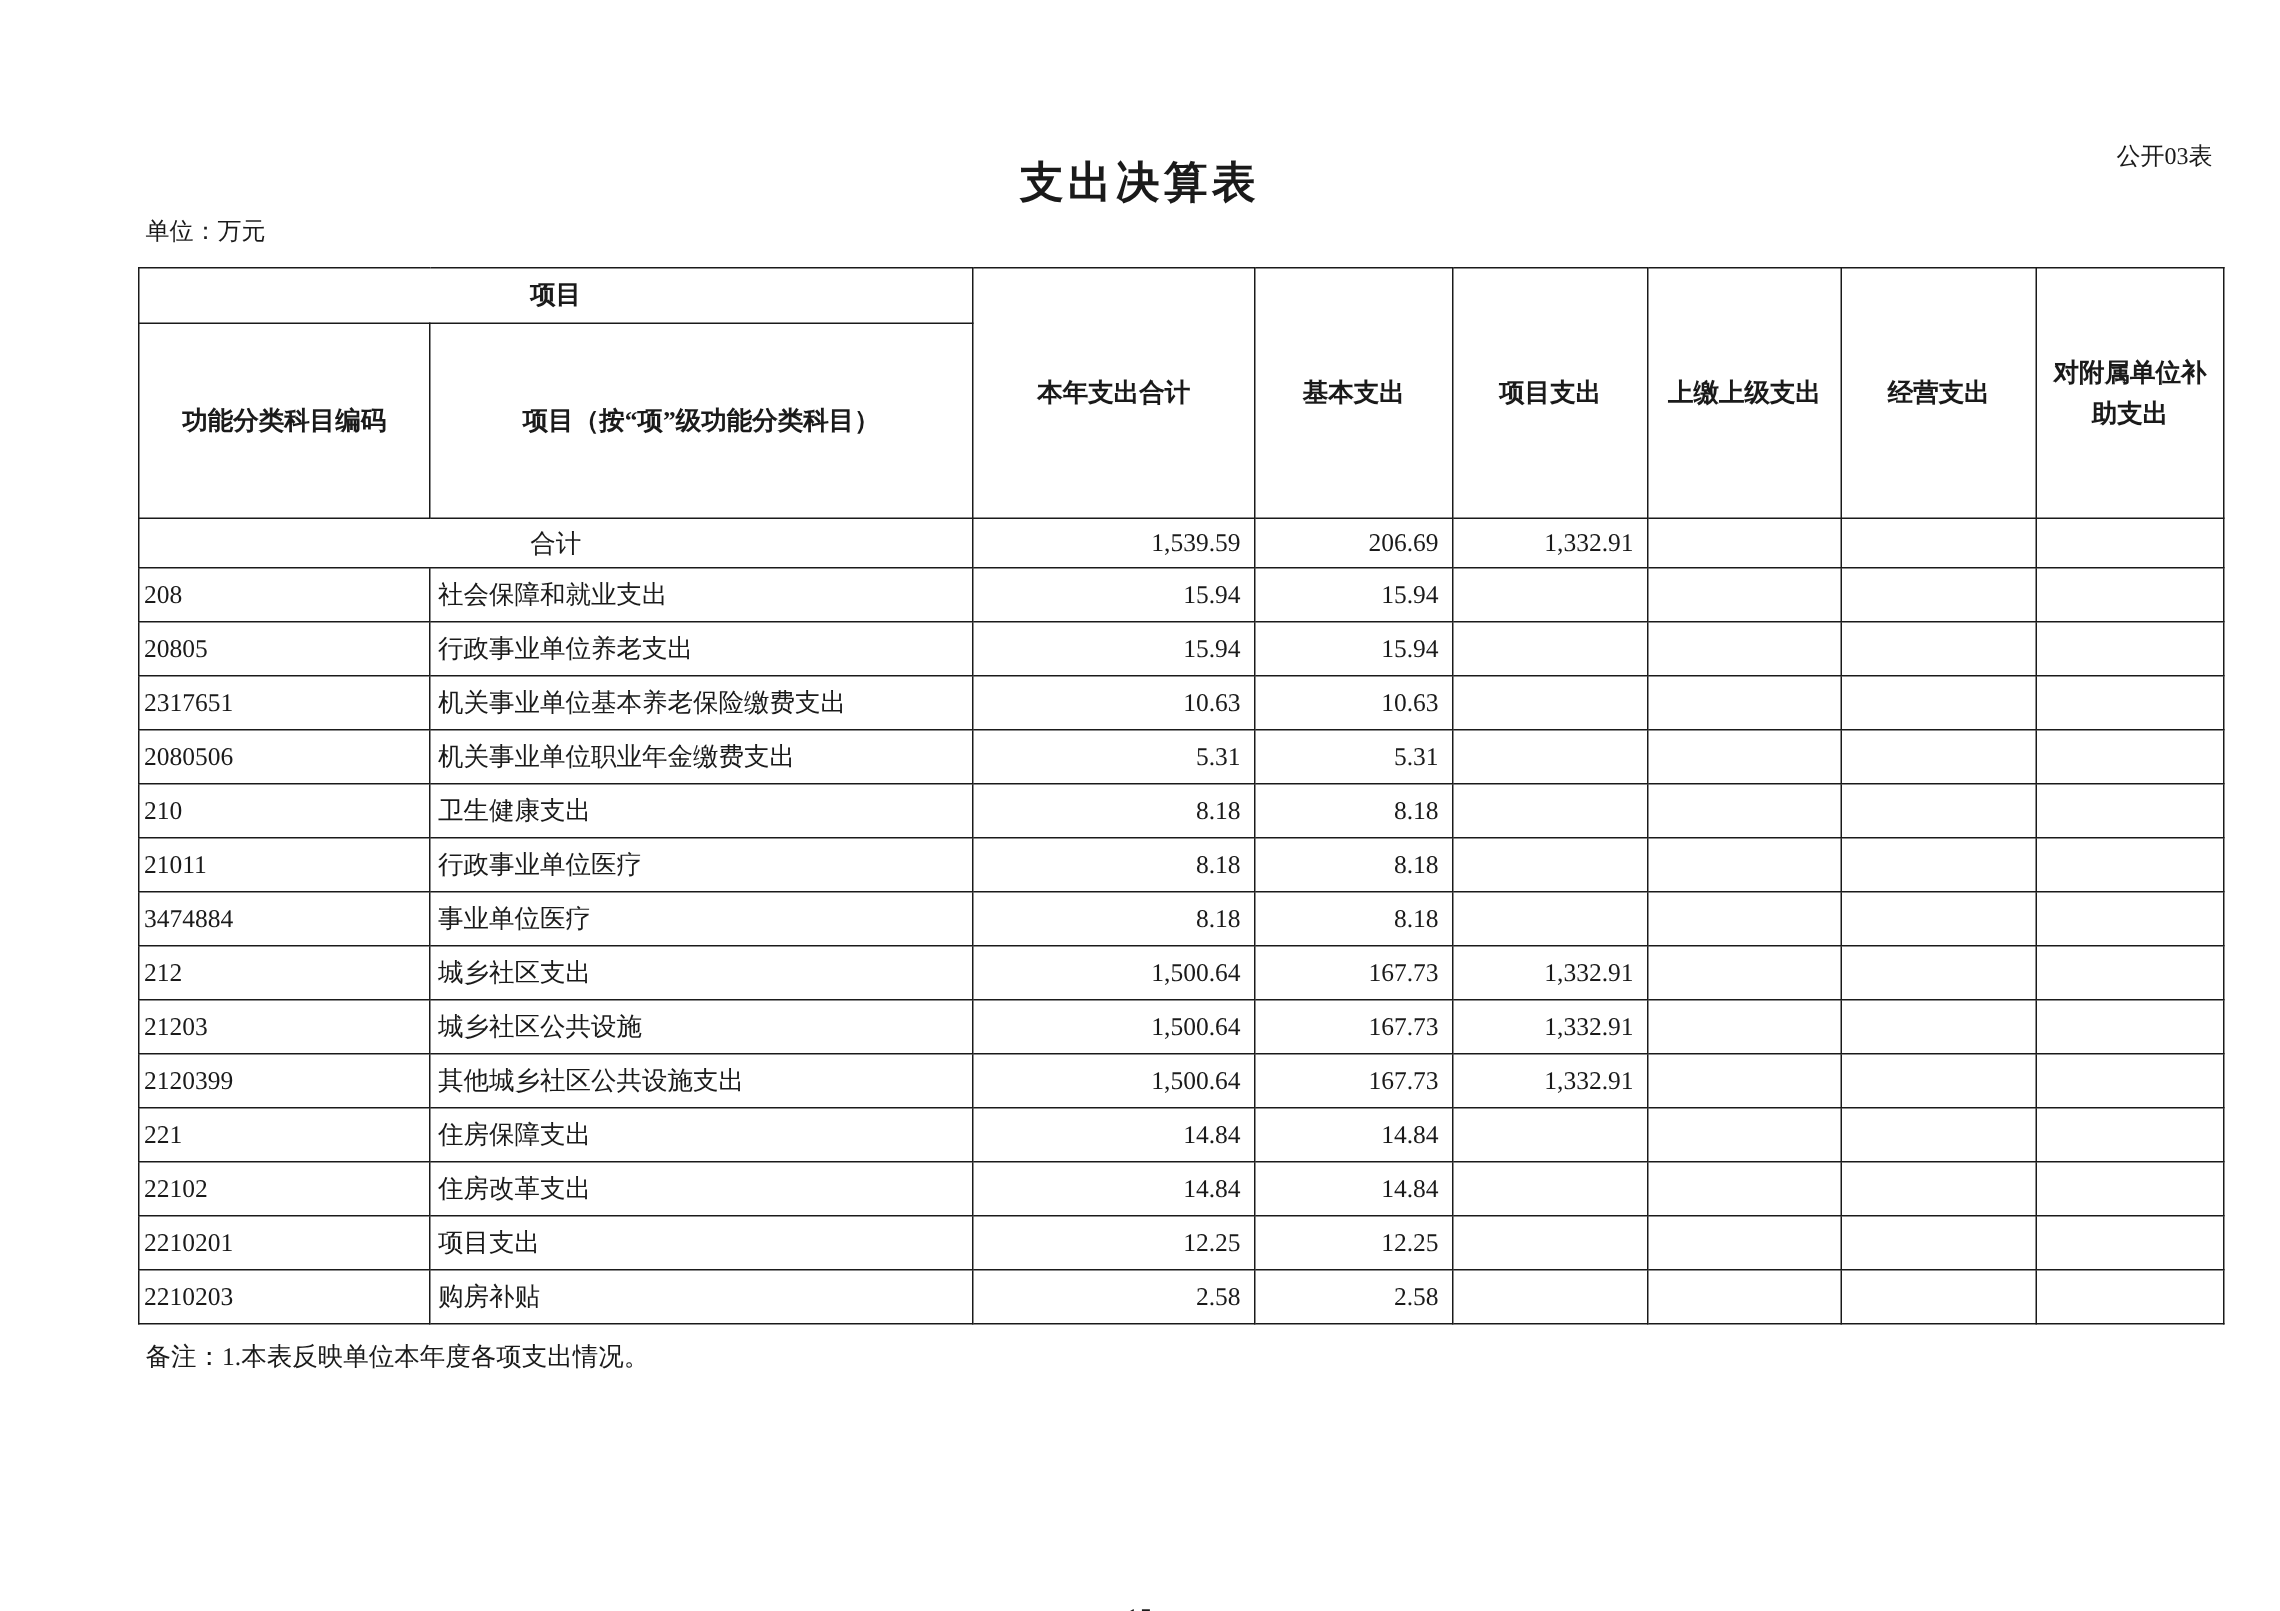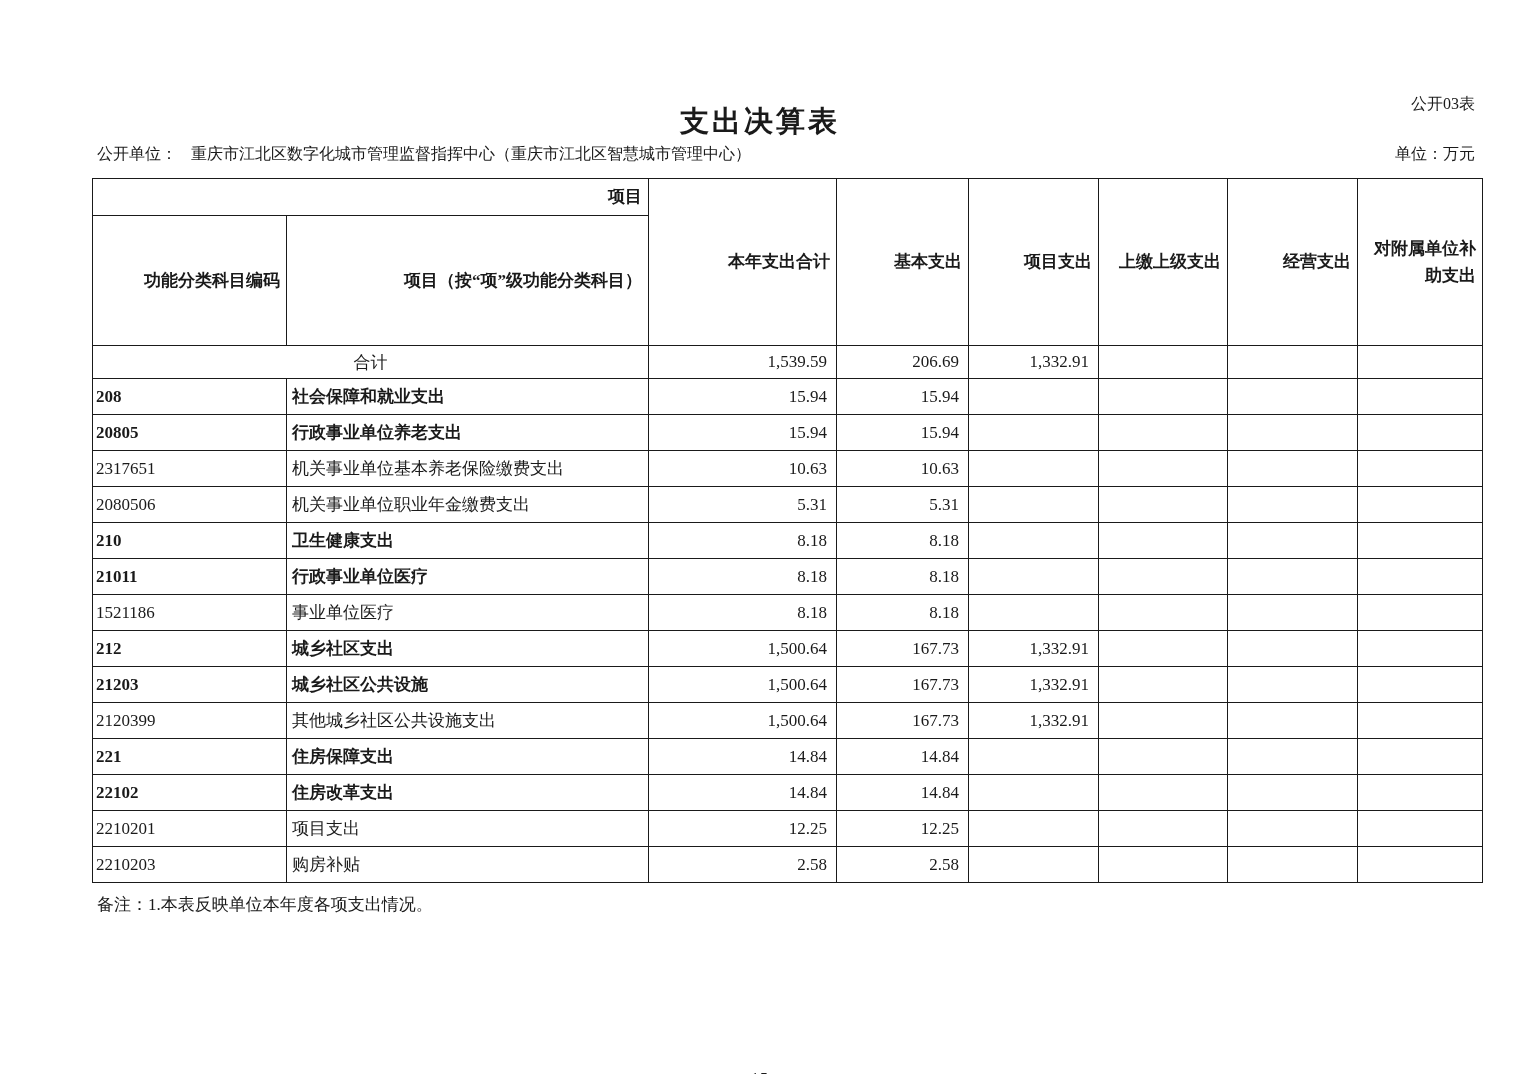--- a/index.html
+++ b/index.html
@@ -51,33 +51,33 @@
   .fin-table col.c-upper    { width: 129px; }
   .fin-table col.c-oper     { width: 130px; }
   .fin-table col.c-subsidy  { width: 125px; }
   .fin-table th, .fin-table td {
     border: 1px solid #1a1a1a;
     vertical-align: middle;
     overflow: hidden;
   }
   .fin-table th {
     font-weight: bold;
-    text-align: right;
+    text-align: center;
     padding: 2px 6px;
     line-height: 1.6;
   }
   tr.head-a { height: 37px; }
   tr.head-b { height: 130px; }
   tr.total-row { height: 33px; }
   tr.data-row { height: 36px; }
   .fin-table td.cell-code  { text-align: left;  padding: 1px 2px 1px 3px; }
   .fin-table td.cell-name  { text-align: left;  padding: 1px 4px 1px 5px; }
   .fin-table td.cell-num   { text-align: right; padding: 1px 9px 1px 2px; }
   tr.total-row td.cell-label { text-align: center; font-weight: normal; }
-  tr.r-bold td.cell-code, tr.r-bold td.cell-name { font-weight: bold; }
+  tr.r-bold td.cell-code, tr.r-bold td.cell-name { font-weight: normal; }
   .notes {
     position: absolute;
     top: 889px; left: 97px;
     font-size: 17px;
     line-height: 31px;
   }
   .notes .note-line { white-space: nowrap; }
   .notes .note-indent { padding-left: 48px; }
   .page-number {
     position: absolute;
@@ -89,23 +89,20 @@
   }
 </style>
 </head>
 <body>
 
 <div class="doc-title">支出决算表</div>
 
 <div class="form-code-line">公开03表</div>
 
 <div class="meta-line">
-  <span class="meta-left">
-    <span>公开单位：</span><span class="org-value">重庆市江北区数字化城市管理监督指挥中心（重庆市江北区智慧城市管理中心）</span>
-  </span>
   <span class="meta-right">单位：万元</span>
 </div>
 
 <table class="fin-table">
   <colgroup>
     <col class="c-code">
       <col class="c-name">
       <col class="c-total">
       <col class="c-basic">
     <col class="c-project">
@@ -192,21 +189,21 @@
       <td class="cell-code">21011</td>
       <td class="cell-name">行政事业单位医疗</td>
       <td class="cell-num">8.18</td>
       <td class="cell-num">8.18</td>
       <td class="cell-num"></td>
       <td class="cell-num"></td>
       <td class="cell-num"></td>
       <td class="cell-num"></td>
     </tr>
     <tr class="data-row">
-      <td class="cell-code">1521186</td>
+      <td class="cell-code">3474884</td>
       <td class="cell-name">事业单位医疗</td>
       <td class="cell-num">8.18</td>
       <td class="cell-num">8.18</td>
       <td class="cell-num"></td>
       <td class="cell-num"></td>
       <td class="cell-num"></td>
       <td class="cell-num"></td>
     </tr>
     <tr class="data-row r-bold">
       <td class="cell-code">212</td>

